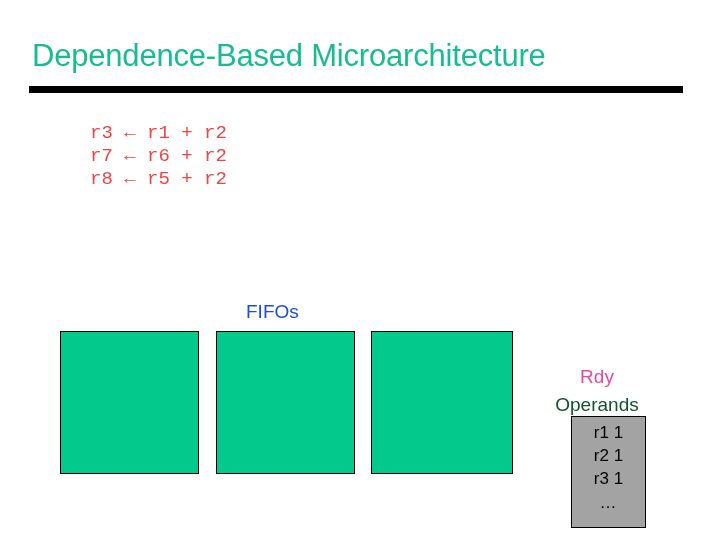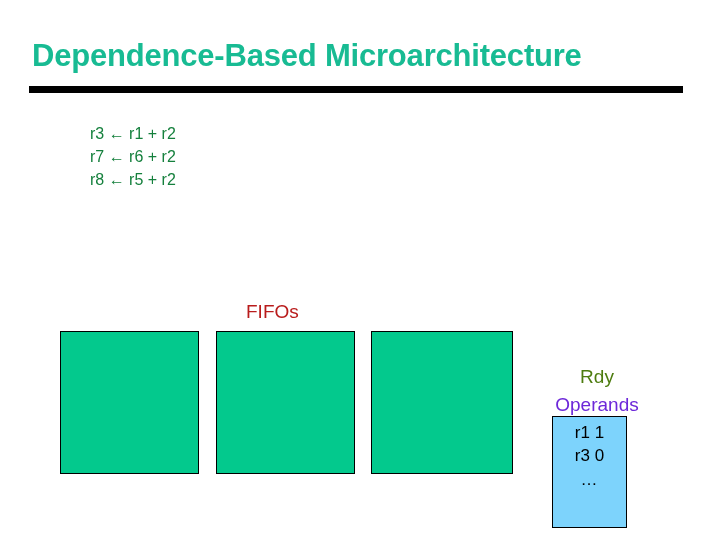--- a/index.html
+++ b/index.html
@@ -28,21 +28,21 @@
   .slide-title {
     position: absolute;
     left: 32px;
     top: 36px;
     width: 640px;
     font-size: 31px;
     line-height: 40px;
     letter-spacing: -0.2px;
     color: #18bb93;
     white-space: nowrap;
-    font-weight: bold;
+    font-weight: normal;
   }
 
   .title-rule {
     position: absolute;
     left: 29px;
     top: 86px;
     width: 654px;
     height: 7px;
     background: #000000;
   }
@@ -52,32 +52,33 @@
     position: absolute;
     left: 90px;
     top: 122px;
     color: #000000;
     font-size: 18px;
     line-height: 23px;
     white-space: nowrap;
   }
   .instr-line {
     height: 23px;
-    font-size: 16px;
-    color: #15803d;
+    font-size: 19px;
+    color: #ef4444;
+    font-family: Liberation Mono, monospace;
   }
 
   
   .fifos-label {
     position: absolute;
     left: 246px;
     top: 300px;
     font-size: 19px;
     line-height: 23px;
-    color: #b91c1c;
+    color: #1d4ed8;
     white-space: nowrap;
   }
 
   
   .fifo-box {
     position: absolute;
     top: 331px;
     height: 143px;
     background: #03c98d;
     border: 1px solid #000000;
@@ -89,42 +90,42 @@
 
   
   .rdy-label {
     position: absolute;
     left: 499px;
     top: 363px;
     width: 196px;
     text-align: center;
     font-size: 19px;
     line-height: 28px;
-    color: #4d7c0f;
+    color: #ec4899;
     white-space: nowrap;
   }
   .operands-label {
     position: absolute;
     left: 499px;
     top: 391px;
     width: 196px;
     text-align: center;
     font-size: 19px;
     line-height: 28px;
-    color: #6d28d9;
+    color: #14532d;
     white-space: nowrap;
   }
 
   .rdy-box {
     position: absolute;
-    left: 552px;
+    left: 571px;
     top: 416px;
     width: 75px;
     height: 112px;
-    background: #7dd3fc;
+    background: #a3a3a3;
     border: 1px solid #000000;
     box-sizing: border-box;
     padding-top: 4px;
   }
   .rdy-row {
     font-size: 17px;
     line-height: 23px;
     color: #000000;
     text-align: center;
     white-space: nowrap;
@@ -156,17 +157,18 @@
 
   <div class="fifo-box fifo-box-1"></div>
   <div class="fifo-box fifo-box-2"></div>
   <div class="fifo-box fifo-box-3"></div>
 
   <div class="rdy-label">Rdy</div>
   <div class="operands-label">Operands</div>
 
   <div class="rdy-box">
     <div class="rdy-row">r1 1</div>
-    <div class="rdy-row">r3 0</div>
+    <div class="rdy-row">r2 1</div>
+    <div class="rdy-row">r3 1</div>
     <div class="rdy-ellipsis">…</div>
   </div>
 
 </div>
 
 </body></html>

